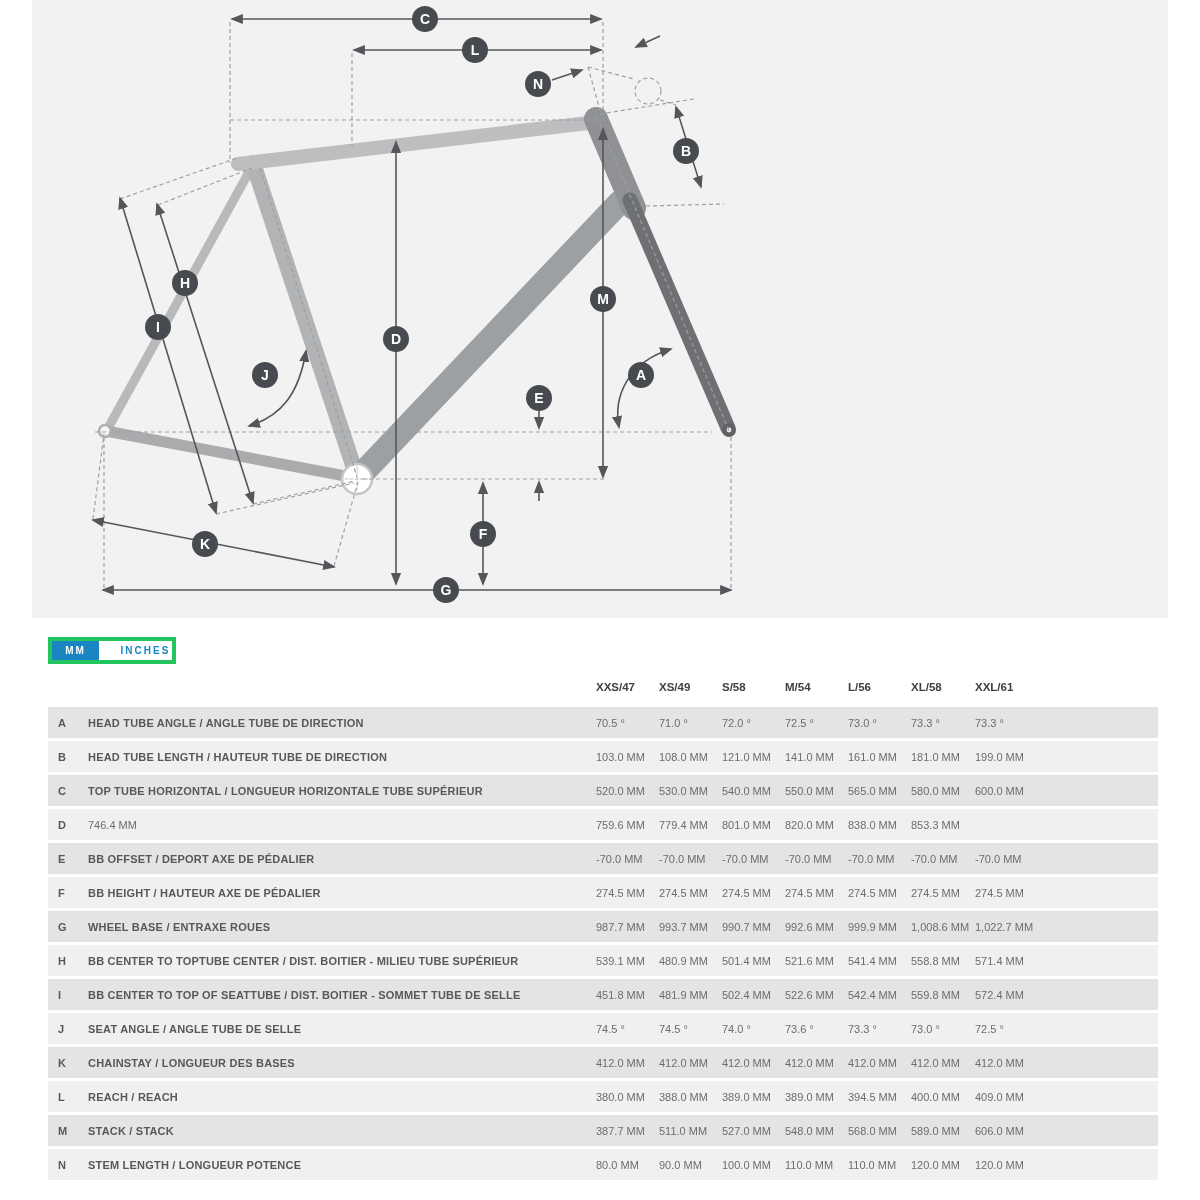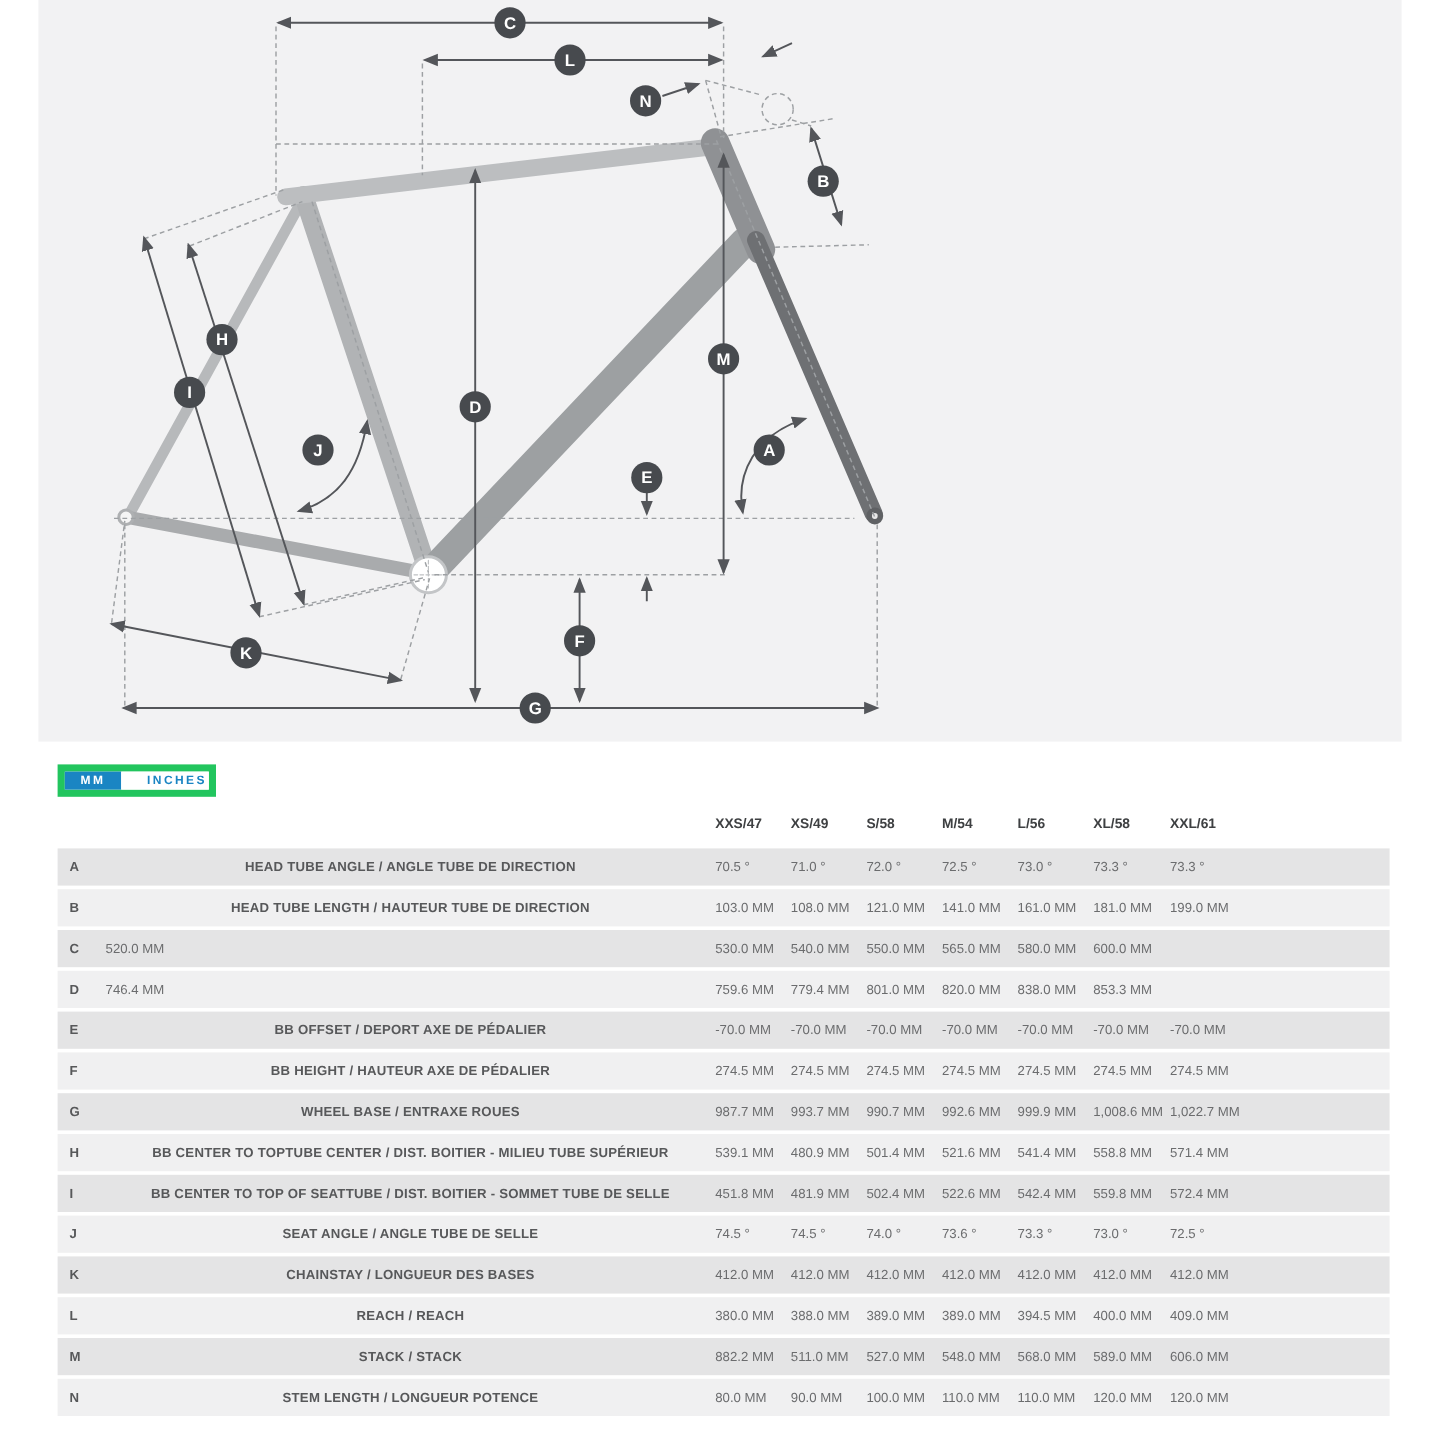--- a/index.html
+++ b/index.html
@@ -8,36 +8,36 @@
   
   .diagram-wrap{position:relative;width:1200px;height:618px;background:#ffffff;}
   .diagram-bg{position:absolute;left:32px;top:0;width:1136px;height:618px;background:#f2f2f3;}
   svg{position:absolute;left:0;top:0;}
   .dim{stroke:#54565a;stroke-width:1.6;fill:none;}
   .dash{stroke:#9da0a3;stroke-width:1.2;fill:none;stroke-dasharray:4 3;}
   .lbl-circle{fill:#474a4e;}
   .lbl-text{fill:#ffffff;font-weight:bold;font-size:14px;text-anchor:middle;}
 
   
-  .unit-toggle{position:absolute;left:48px;top:637px;display:flex;border:6px solid #22c55e;height:27px;box-sizing:border-box;}
+  .unit-toggle{position:absolute;left:48px;top:637px;display:flex;border:4px solid #22c55e;height:27px;box-sizing:border-box;}
   .unit-btn{display:flex;align-items:center;justify-content:center;font-size:10px;font-weight:bold;letter-spacing:2px;cursor:pointer;box-sizing:border-box;}
   .unit-btn.active{background:#1a85c3;color:#ffffff;width:47px;}
   .unit-btn.inactive{background:#ffffff;color:#1a85c3;width:73px;padding-left:20px;}
 
   
   .geo-table{position:absolute;left:48px;top:674px;width:1110px;}
   .trow,.thead{display:grid;grid-template-columns:40px 508px 63px 63px 63px 63px 63px 64px 1fr;align-items:center;}
   .thead{height:26px;margin-bottom:7px;background:#ffffff;}
   .thead .hcell{font-size:11.5px;font-weight:bold;color:#3e4042;}
   .trow{height:31px;margin-bottom:3px;}
   .trow.odd{background:#e4e4e5;}
   .trow.even{background:#f0f0f1;}
   .cell{white-space:nowrap;overflow:visible;}
   .cell.letter{font-size:11px;font-weight:bold;color:#57585a;padding-left:10px;box-sizing:border-box;}
-  .cell.label{font-size:11px;font-weight:bold;color:#57585a;letter-spacing:.2px;text-align:center;}
+  .cell.label{font-size:11px;font-weight:bold;color:#57585a;letter-spacing:.2px;}
   .cell.val{font-size:11px;color:#6b6c6e;}
 </style>
 </head>
 <body>
 
 <div class="diagram-wrap">
   <div class="diagram-bg"></div>
   <svg width="1200" height="618" viewBox="0 0 1200 618">
     <defs>
       <marker id="ar" viewBox="0 0 10 8" refX="8.5" refY="4" markerWidth="8" markerHeight="7" orient="auto-start-reverse">
@@ -173,20 +173,21 @@
         <div class="cell val">103.0 MM</div>
         <div class="cell val">108.0 MM</div>
         <div class="cell val">121.0 MM</div>
         <div class="cell val">141.0 MM</div>
         <div class="cell val">161.0 MM</div>
         <div class="cell val">181.0 MM</div>
         <div class="cell val">199.0 MM</div>
       </div>
       <div class="trow odd">
         <div class="cell letter">C</div>
+        <div class="cell label">TOP TUBE HORIZONTAL / LONGUEUR HORIZONTALE TUBE SUPÉRIEUR</div>
         <div class="cell val">520.0 MM</div>
         <div class="cell val">530.0 MM</div>
         <div class="cell val">540.0 MM</div>
         <div class="cell val">550.0 MM</div>
         <div class="cell val">565.0 MM</div>
         <div class="cell val">580.0 MM</div>
         <div class="cell val">600.0 MM</div>
       </div>
       <div class="trow even">
         <div class="cell letter">D</div>
@@ -282,21 +283,21 @@
         <div class="cell val">388.0 MM</div>
         <div class="cell val">389.0 MM</div>
         <div class="cell val">389.0 MM</div>
         <div class="cell val">394.5 MM</div>
         <div class="cell val">400.0 MM</div>
         <div class="cell val">409.0 MM</div>
       </div>
       <div class="trow odd">
         <div class="cell letter">M</div>
         <div class="cell label">STACK / STACK</div>
-        <div class="cell val">882.2 MM</div>
+        <div class="cell val">387.7 MM</div>
         <div class="cell val">511.0 MM</div>
         <div class="cell val">527.0 MM</div>
         <div class="cell val">548.0 MM</div>
         <div class="cell val">568.0 MM</div>
         <div class="cell val">589.0 MM</div>
         <div class="cell val">606.0 MM</div>
       </div>
       <div class="trow even">
         <div class="cell letter">N</div>
         <div class="cell label">STEM LENGTH / LONGUEUR POTENCE</div>

